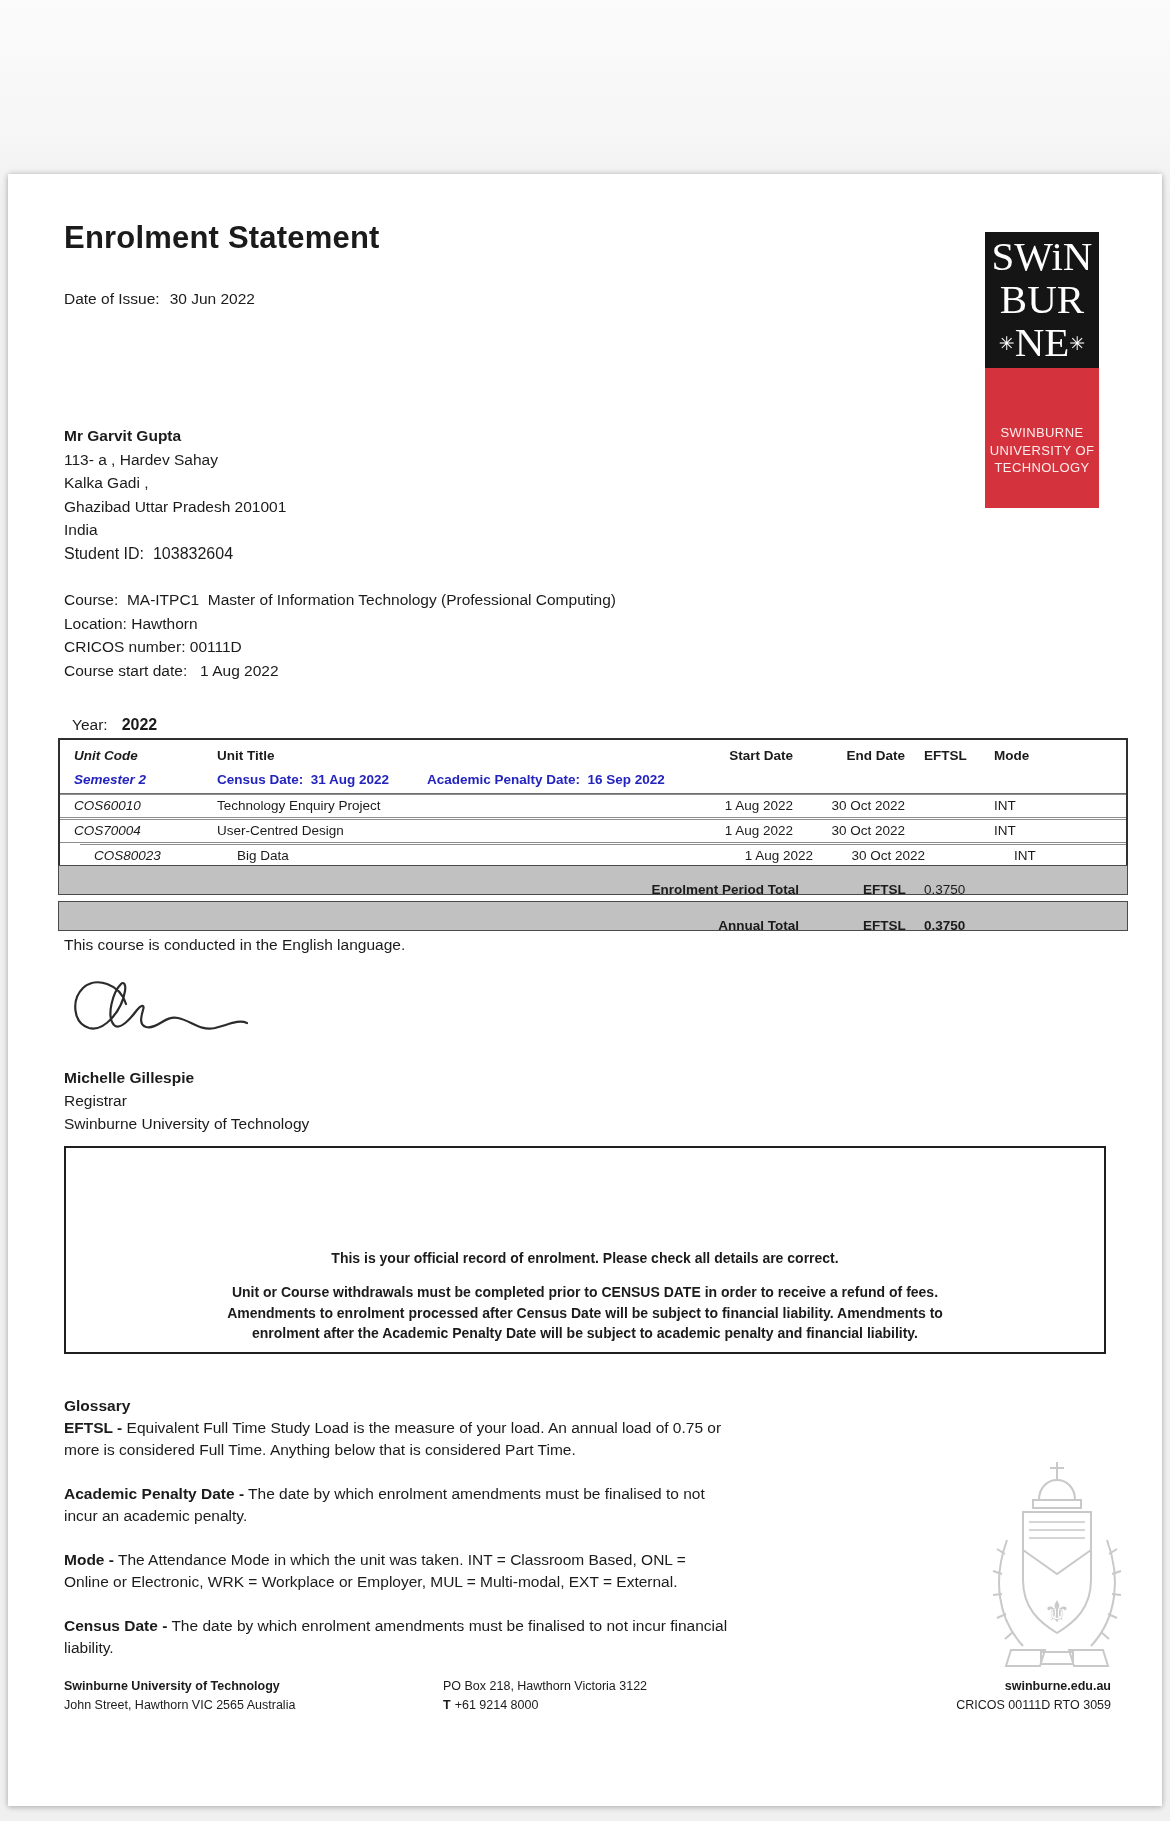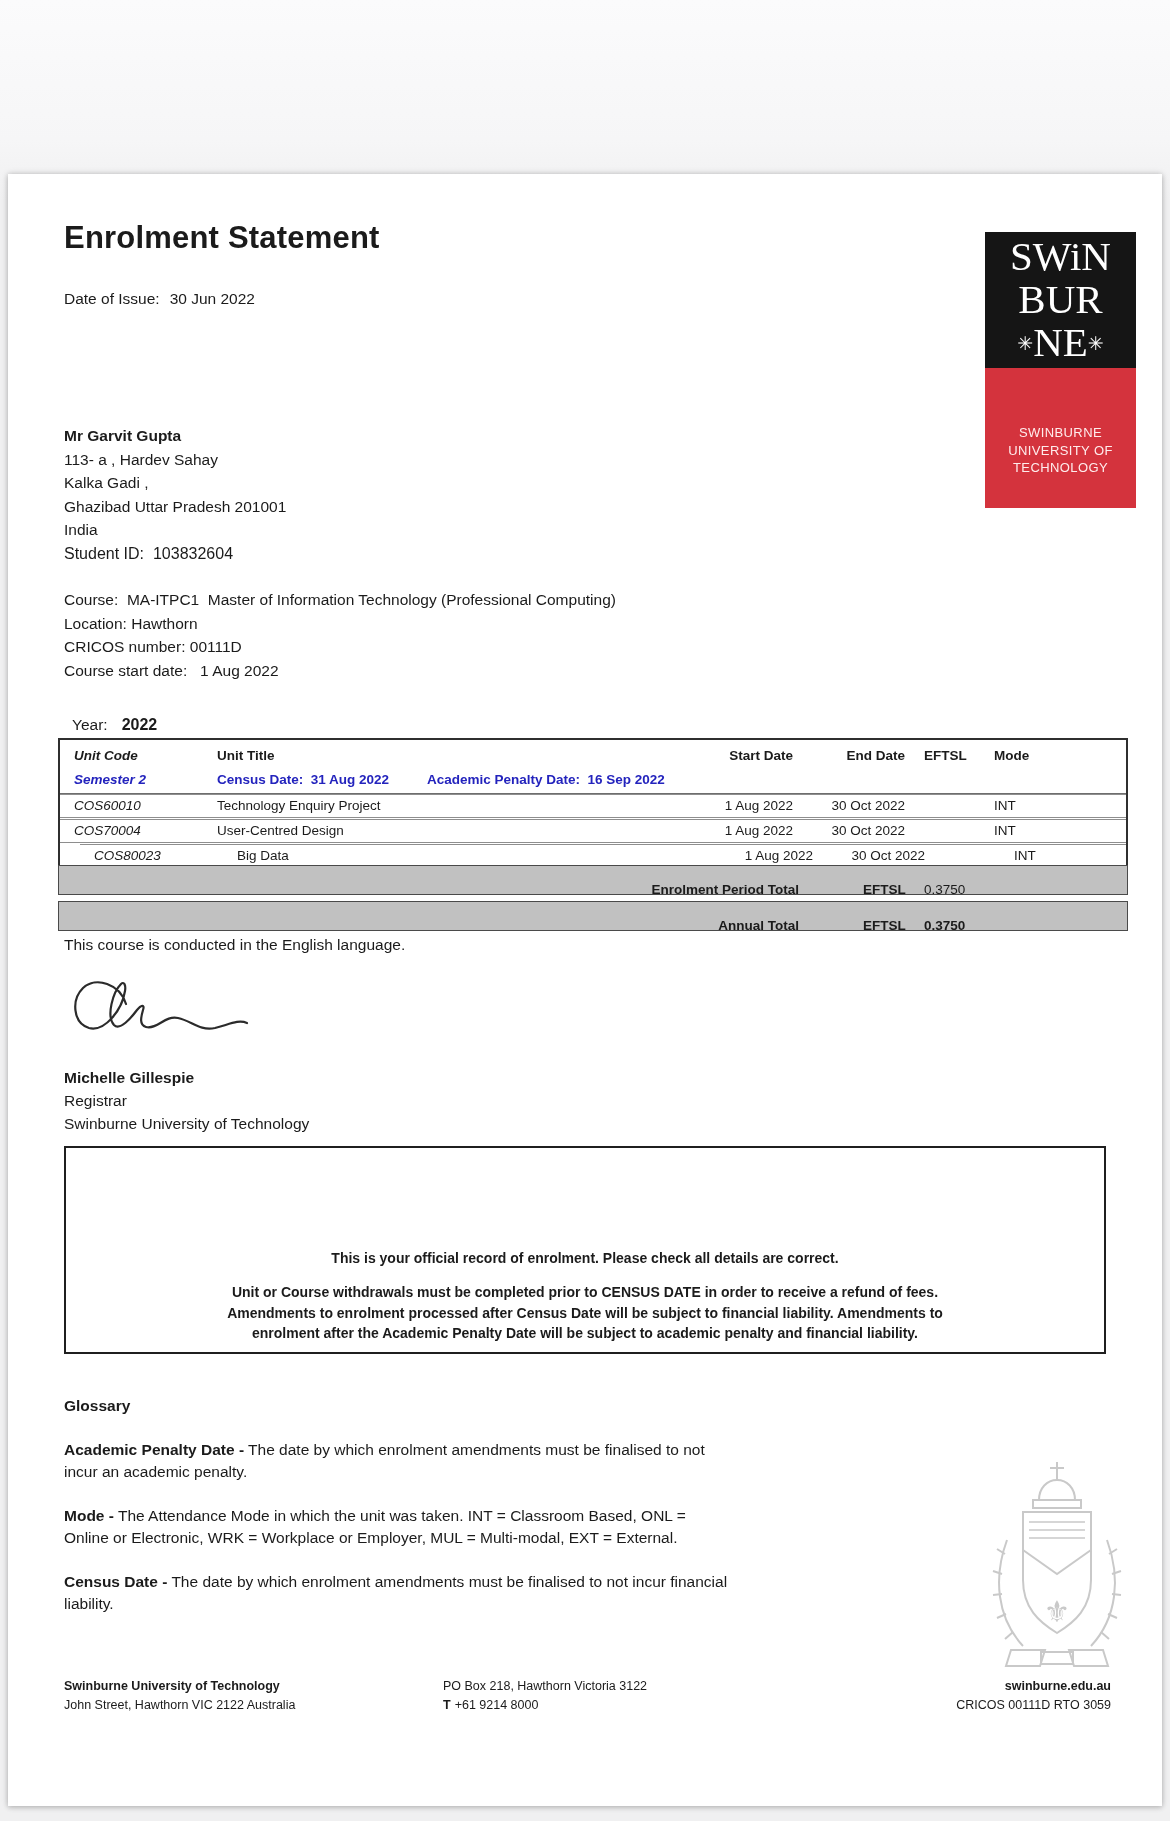--- a/index.html
+++ b/index.html
@@ -15,21 +15,21 @@
   .abs{position:absolute;}
   .pre{white-space:pre-wrap;}
   .preline{white-space:pre-line;}
   .b{font-weight:bold;}
 
   .title{left:56px;top:46px;font-size:31px;font-weight:bold;letter-spacing:.2px;}
   .issue{left:56px;top:116px;font-size:15.5px;}
   .issue .val{margin-left:10px;}
 
   
-  .logo{left:977px;top:58px;width:151px;}
+  .logo{left:977px;top:58px;width:114px;}
   .logo-black{background:#151515;height:136px;text-align:center;color:#fff;
     font-family:"Liberation Serif","DejaVu Serif",serif;font-size:41px;line-height:43px;padding-top:3px;box-sizing:border-box;}
   .logo-black .star{font-size:19px;vertical-align:6px;letter-spacing:0;}
   .logo-red{background:#D4333D;height:140px;text-align:center;color:#ffecec;
     font-size:13px;line-height:17.5px;letter-spacing:.4px;padding-top:56px;box-sizing:border-box;font-weight:500;}
 
   .address{left:56px;top:250px;font-size:15.5px;line-height:23.5px;}
   .address .sid{font-size:16px;}
   .course-block{left:56px;top:414px;font-size:15.5px;line-height:23.5px;}
   .year-row{left:64px;top:542px;font-size:15.5px;}
@@ -184,20 +184,22 @@
 
   <div class="abs notice-box">
     <div class="nb-line1">This is your official record of enrolment. Please check all details are correct.</div>
     <div class="nb-para preline">Unit or Course withdrawals must be completed prior to CENSUS DATE in order to receive a refund of fees.
 Amendments to enrolment processed after Census Date will be subject to financial liability. Amendments to
 enrolment after the Academic Penalty Date will be subject to academic penalty and financial liability.</div>
   </div>
 
   <div class="abs glossary">
     <div class="b">Glossary</div>
+    <div><span class="b">EFTSL -</span><span class="preline"> Equivalent Full Time Study Load is the measure of your load. An annual load of 0.75 or
+more is considered Full Time. Anything below that is considered Part Time.</span></div>
     <div class="gl-entry"><span class="b">Academic Penalty Date -</span><span class="preline"> The date by which enrolment amendments must be finalised to not
 incur an academic penalty.</span></div>
     <div class="gl-entry"><span class="b">Mode -</span><span class="preline"> The Attendance Mode in which the unit was taken. INT = Classroom Based, ONL =
 Online or Electronic, WRK = Workplace or Employer, MUL = Multi-modal, EXT = External.</span></div>
     <div class="gl-entry"><span class="b">Census Date -</span><span class="preline"> The date by which enrolment amendments must be finalised to not incur financial
 liability.</span></div>
   </div>
 
   <div class="abs crest">
     <svg width="148" height="215" viewBox="0 0 148 215" fill="none" stroke="#c9c9c9" stroke-width="2">
@@ -215,21 +217,21 @@
       <path d="M124,86 C138,124 134,164 108,192" stroke-width="2"></path>
       <path d="M22,100 l-8,-5 M19,120 l-9,-3 M19,140 l-9,1 M23,160 l-9,4 M30,178 l-8,7"></path>
       <path d="M126,100 l8,-5 M129,120 l9,-3 M129,140 l9,1 M125,160 l9,4 M118,178 l8,7"></path>
       <path d="M28,196 h34 l-5,16 h-34 z M120,196 h-34 l5,16 h34 z M58,198 h32 v12 h-32 z"></path>
     </svg>
   </div>
 
   <div class="abs footer">
     <div class="f-col f1">
       <div class="b">Swinburne University of Technology</div>
-      <div>John Street, Hawthorn VIC 2122 Australia</div>
+      <div>John Street, Hawthorn VIC 2565 Australia</div>
     </div>
     <div class="f-col f2">
       <div>PO Box 218, Hawthorn Victoria 3122</div>
       <div><span class="tb">T</span><span class="ph">+61 9214 8000</span></div>
     </div>
     <div class="f-col f3">
       <div class="b">swinburne.edu.au</div>
       <div>CRICOS 00111D RTO 3059</div>
     </div>
   </div>

